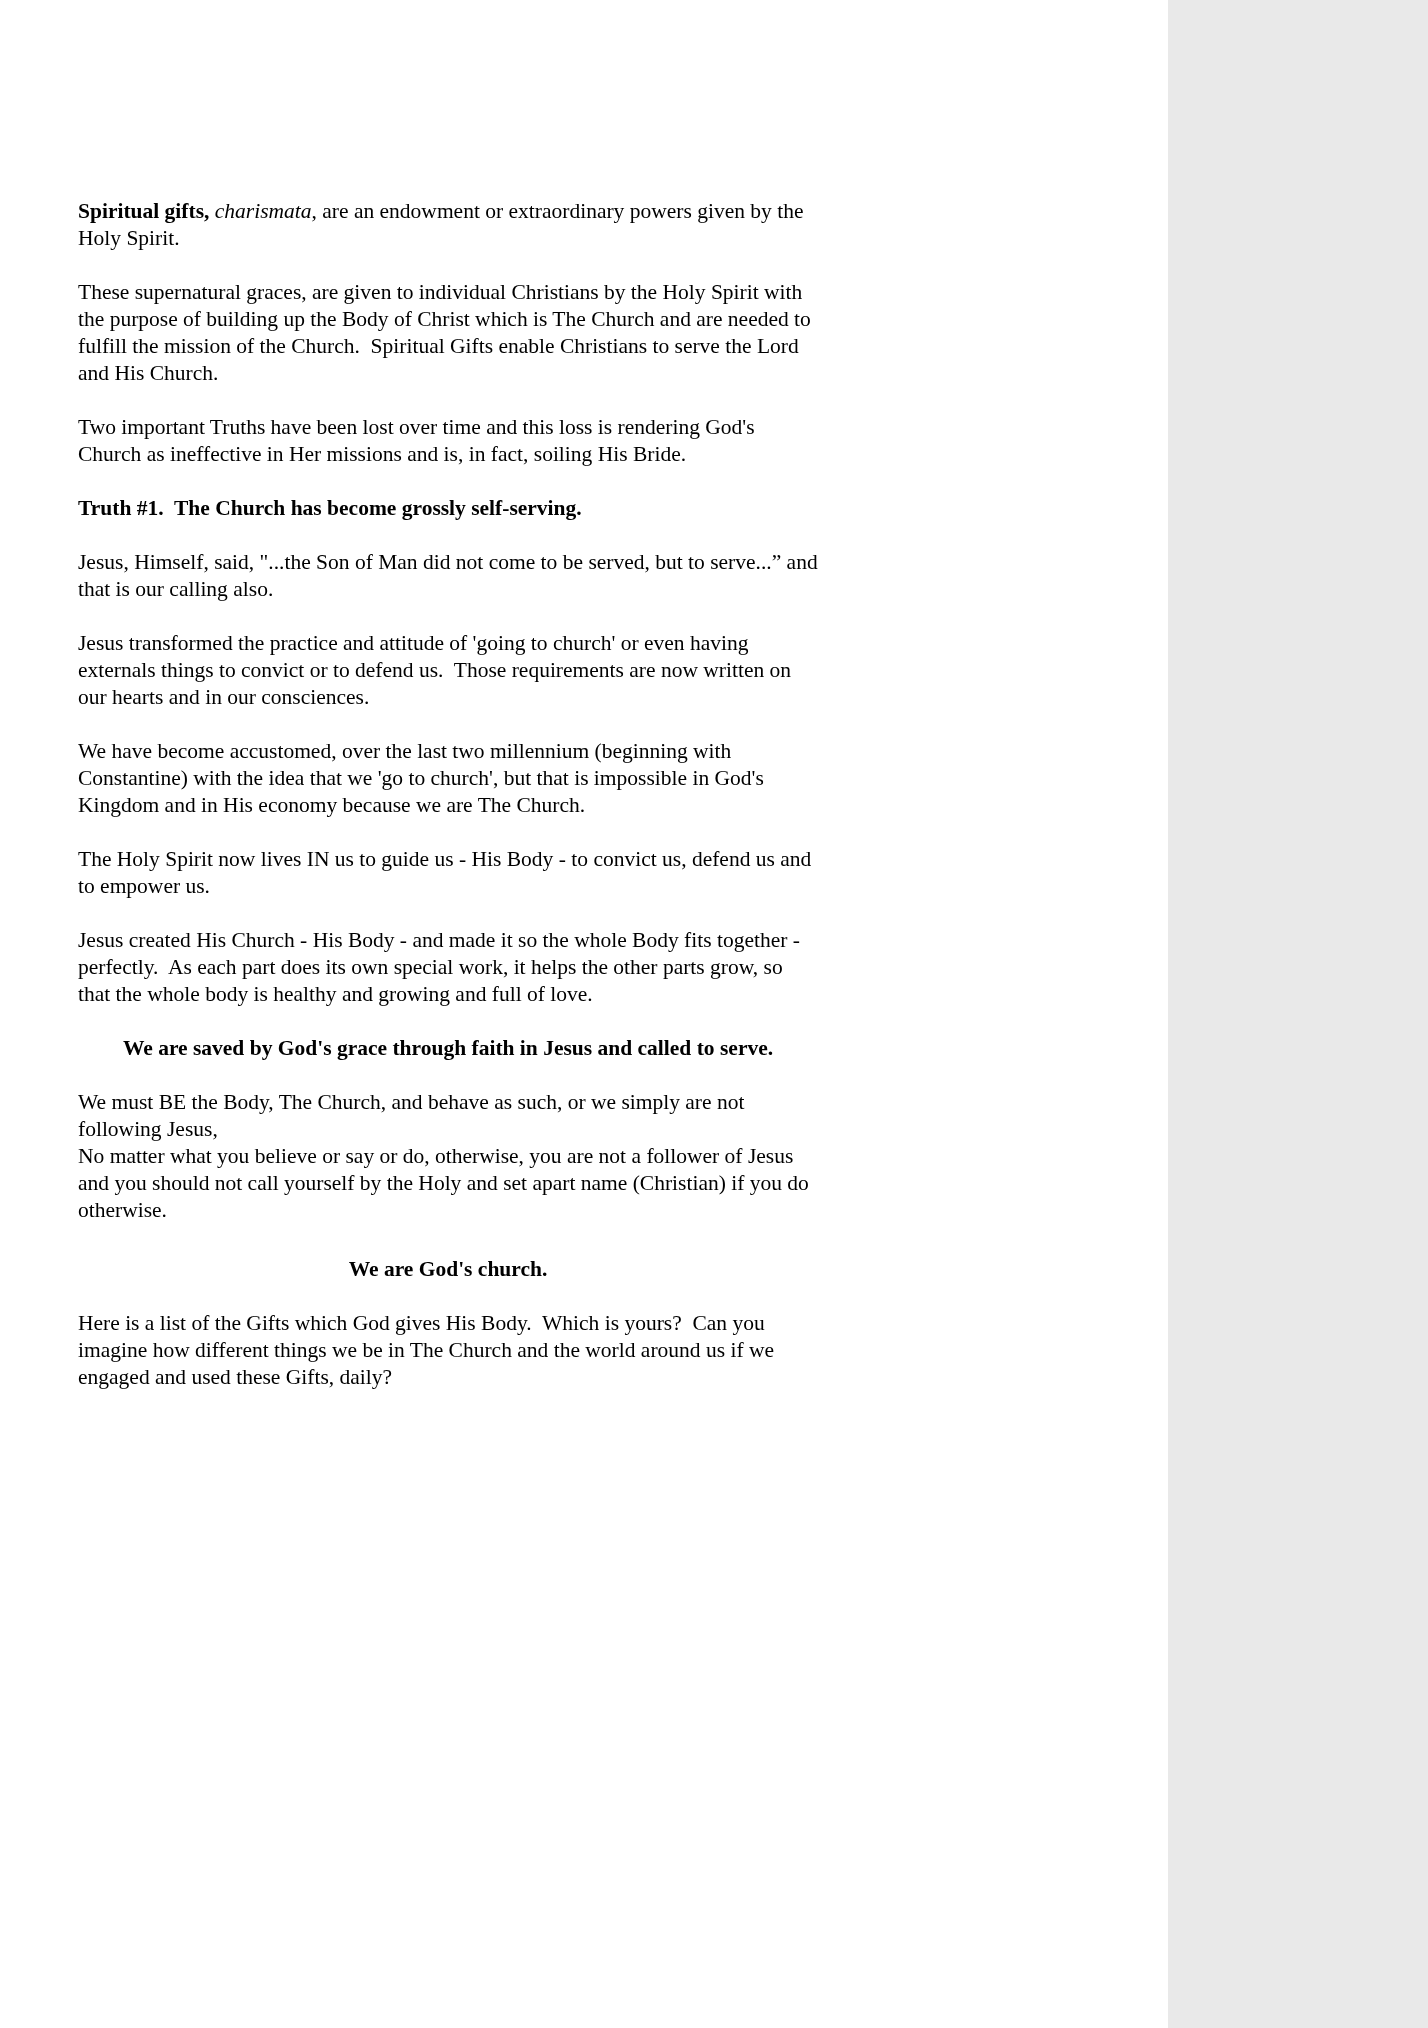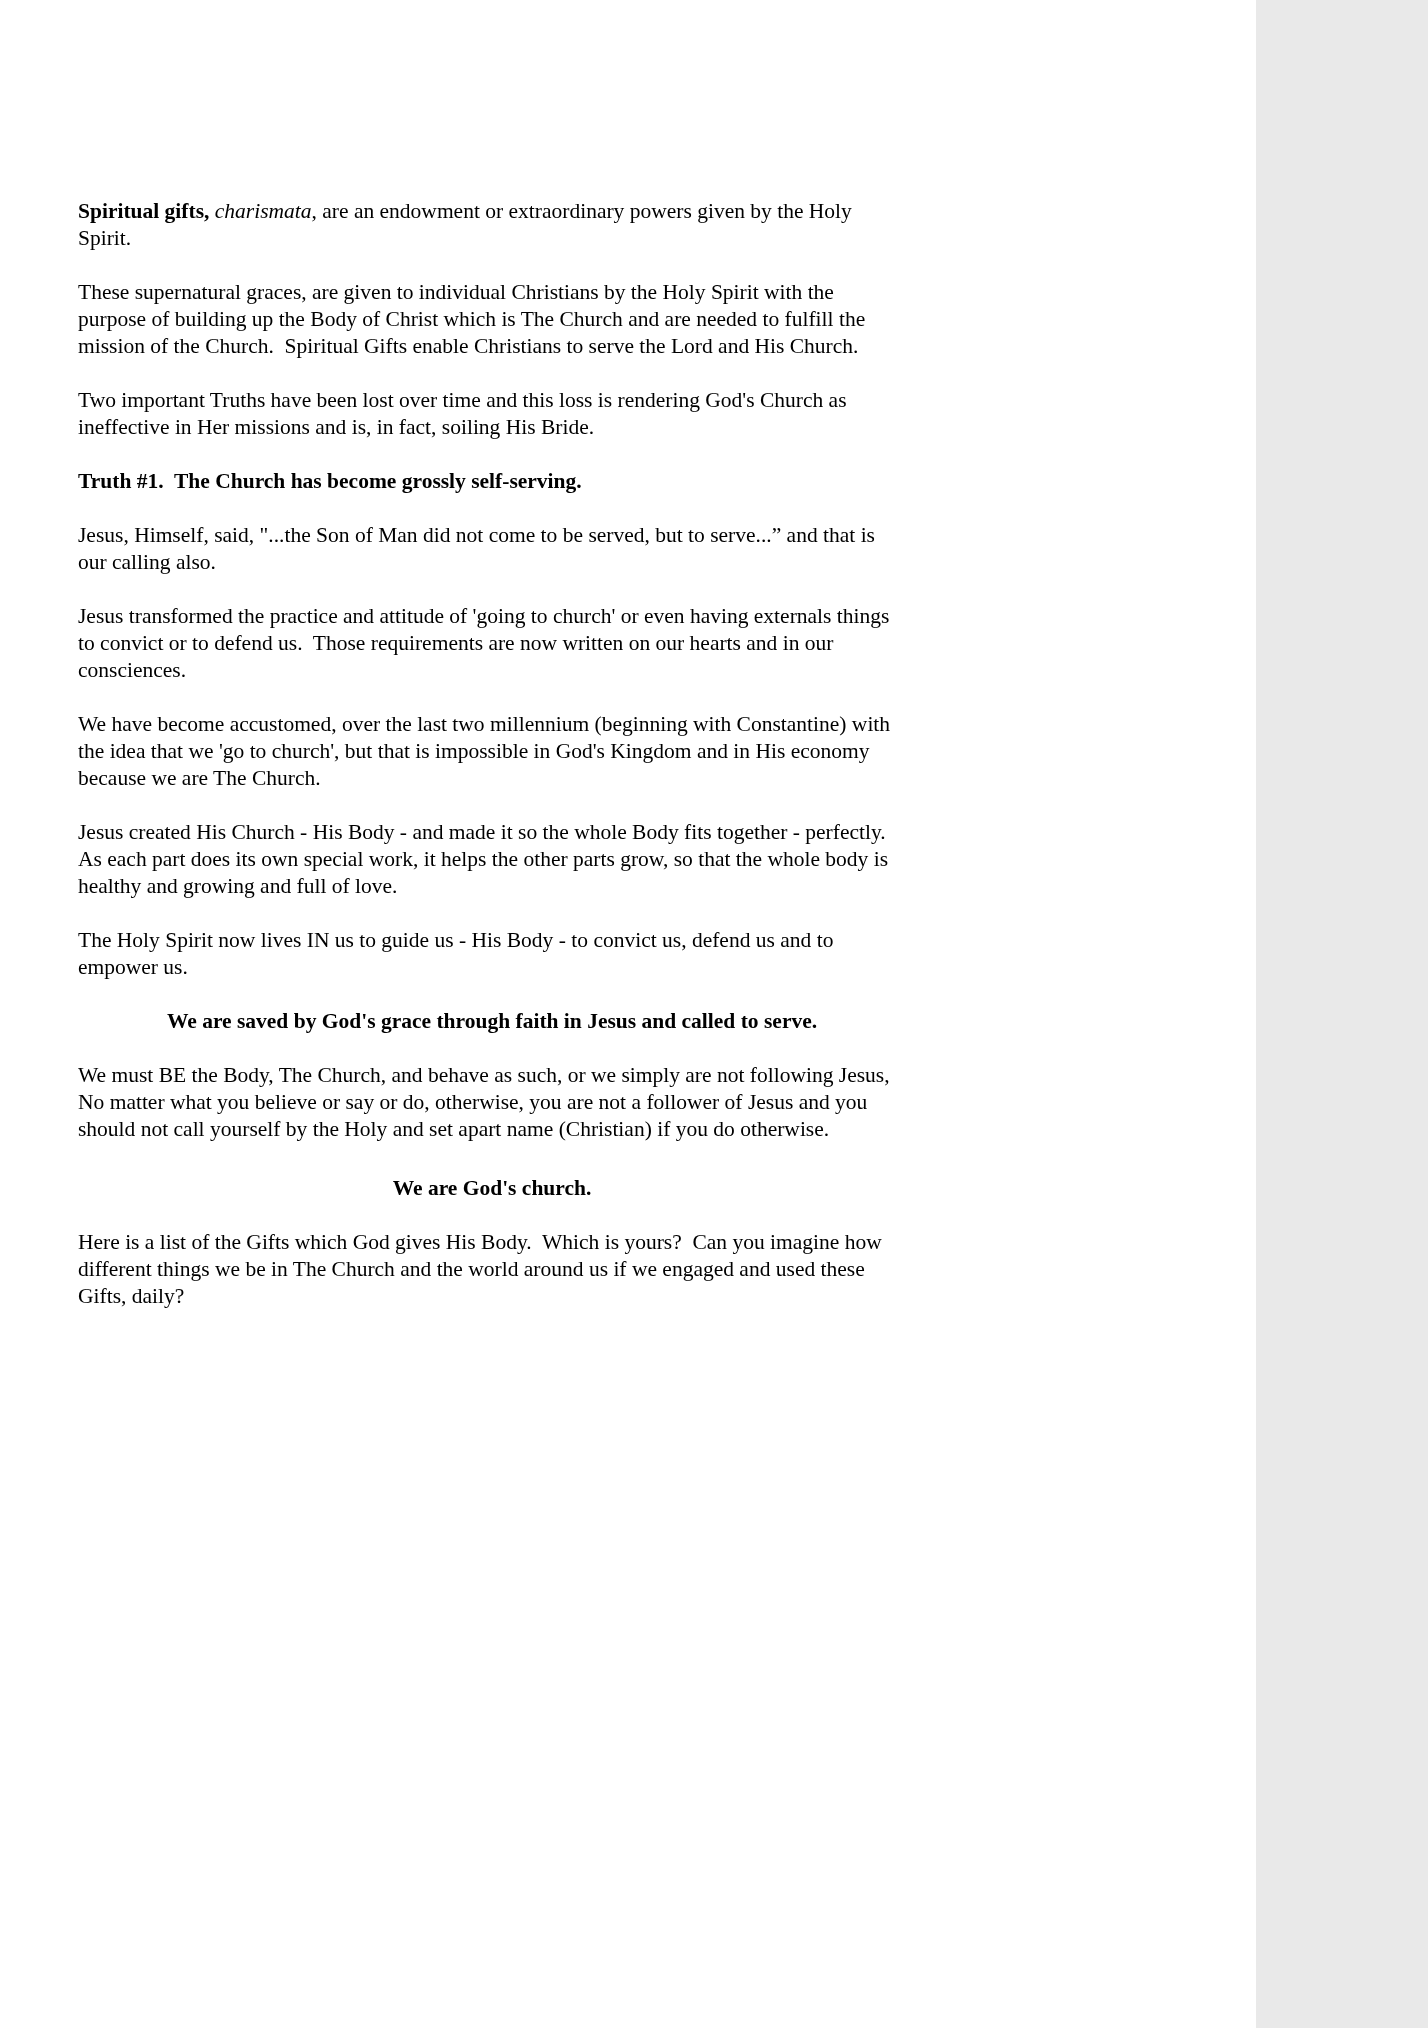--- a/index.html
+++ b/index.html
@@ -2,21 +2,21 @@
 <html><head>
 <meta charset="utf-8">
 <style>
   * { margin: 0; padding: 0; box-sizing: border-box; }
   html, body { background: #e9e9e9; }
   body {
     width: 1428px;
     font-family: "Liberation Serif", "DejaVu Serif", serif;
   }
   .page {
-    width: 1256px;
+    width: 1168px;
     min-height: 2028px;
     background: #ffffff;
     color: #000000;
     padding: 198px 350px 80px 78px;
     font-size: 21.5px;
     line-height: 27px;
   }
   .para {
     white-space: pre-wrap;
     margin: 0 0 27px 0;
@@ -49,23 +49,23 @@
   <p class="para heading">Truth #1.  The Church has become grossly self-serving.</p>
 
 
   <p class="para">Jesus, Himself, said, "...the Son of Man did not come to be served, but to serve...” and that is our calling also.</p>
 
 
   <p class="para">Jesus transformed the practice and attitude of 'going to church' or even having externals things to convict or to defend us.  Those requirements are now written on our hearts and in our consciences.</p>
 
   <p class="para">We have become accustomed, over the last two millennium (beginning with Constantine) with the idea that we 'go to church', but that is impossible in God's Kingdom and in His economy because we are The Church.</p>
 
+  <p class="para">The Holy Spirit now lives IN us to guide us - His Body - to convict us, defend us and to empower us.</p>
+
   <p class="para">Jesus created His Church - His Body - and made it so the whole Body fits together - perfectly.  As each part does its own special work, it helps the other parts grow, so that the whole body is healthy and growing and full of love.</p>
-
-  <p class="para">The Holy Spirit now lives IN us to guide us - His Body - to convict us, defend us and to empower us.</p>
 
   <p class="para centered extra-top">We are saved by God's grace through faith in Jesus and called to serve.</p>
 
   <p class="para">We must BE the Body, The Church, and behave as such, or we simply are not following Jesus,
 No matter what you believe or say or do, otherwise, you are not a follower of Jesus and you should not call yourself by the Holy and set apart name (Christian) if you do otherwise.</p>
 
   <p class="para centered">We are God's church.</p>
 
   <p class="para extra-top">Here is a list of the Gifts which God gives His Body.  Which is yours?  Can you imagine how different things we be in The Church and the world around us if we engaged and used these Gifts, daily?</p>
 

